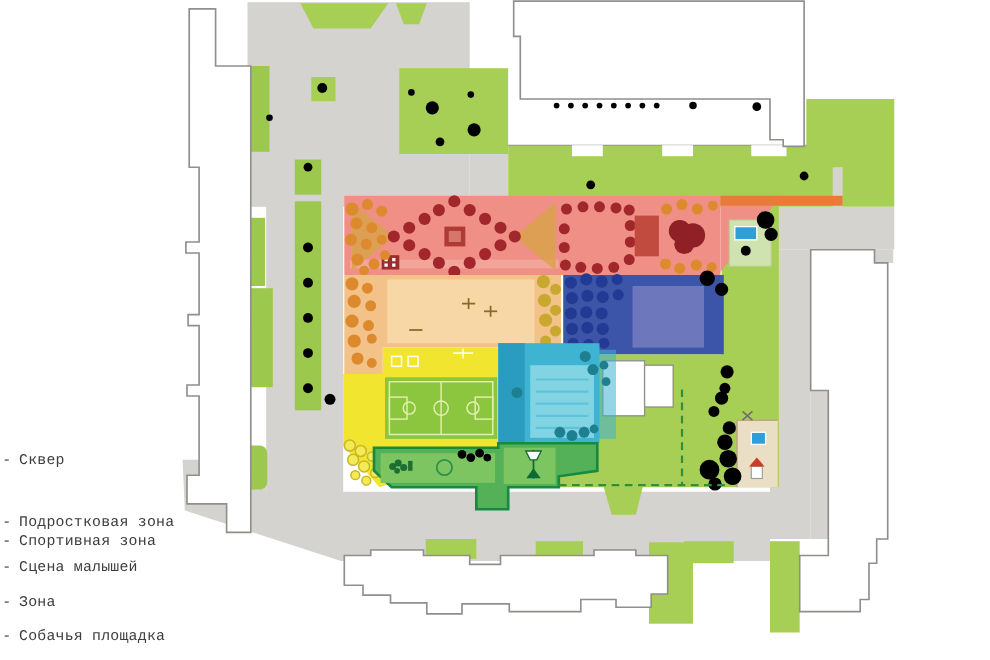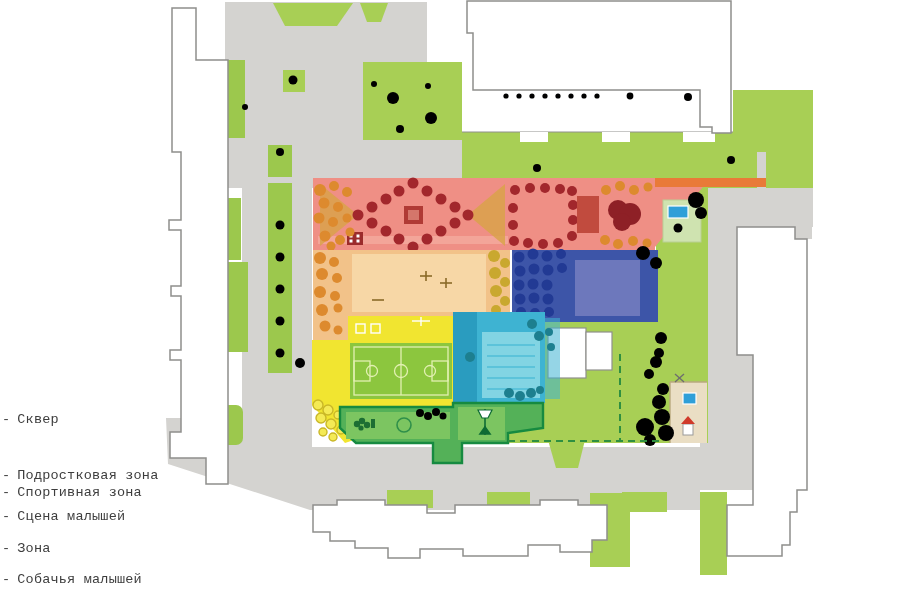--- a/index.html
+++ b/index.html
@@ -416,16 +416,16 @@
     <div class="legend-item" style="top:485px">
       <span class="mk">-</span><span>Спортивная зона</span>
     </div>
     <div class="legend-item" style="top:509px">
       <span class="mk">-</span><span>Сцена малышей</span>
     </div>
     <div class="legend-item" style="top:541px">
       <span class="mk">-</span><span>Зона</span>
     </div>
     <div class="legend-item" style="top:572px">
-      <span class="mk">-</span><span>Собачья малышей</span>
+      <span class="mk">-</span><span>Собачья площадка</span>
     </div>
   </div>
 </div>
 
 </body></html>

